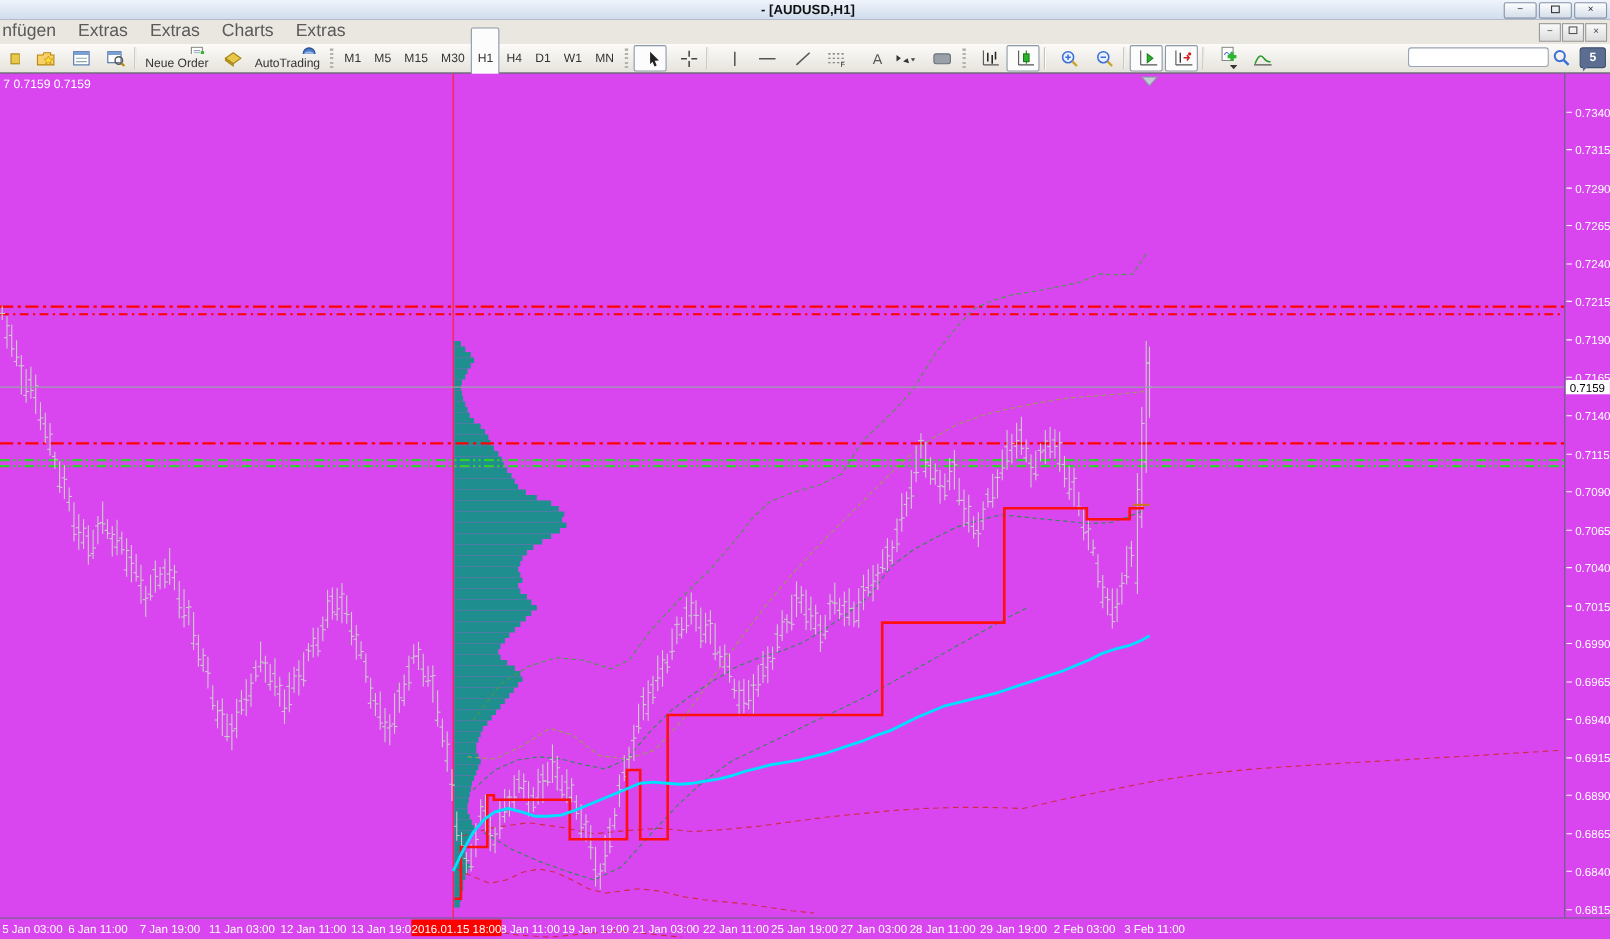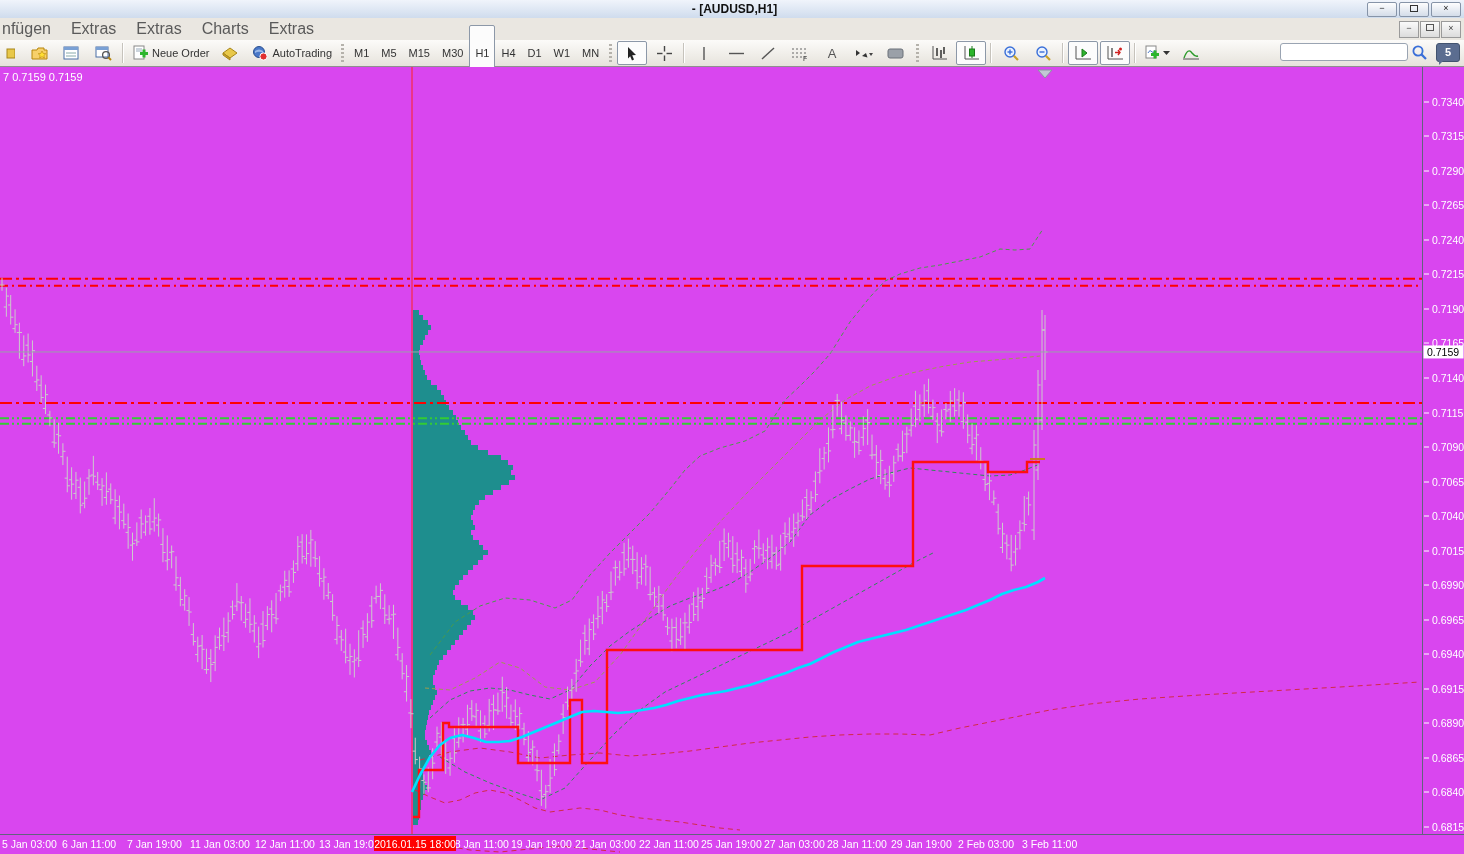--- a/index.html
+++ b/index.html
@@ -20,22 +20,22 @@
   .menu-item{padding:3px 10px;cursor:default;}
   .menu-item:first-child{padding-left:2px;}
   .childbtns{position:absolute;right:3px;top:21px;display:flex;gap:1px;}
   .childbtn{width:18px;height:15px;background:linear-gradient(#fafafa,#dcdcdc);
     border:1px solid #9a9a9a;font-size:9px;line-height:13px;text-align:center;color:#444;}
   .childbtn .sq{display:inline-block;width:6px;height:5px;border:1px solid #555;margin-top:2px;}
   
   .toolbar{position:absolute;top:40px;left:0;width:100%;height:26px;
     background:linear-gradient(#fcfbf9,#e6e3dc);border-bottom:1px solid #8f8f8f;
     display:flex;align-items:center;font-size:11px;color:#333;}
-  .tbb{height:22px;min-width:22px;display:flex;align-items:center;justify-content:center;
-    border:1px solid transparent;border-radius:2px;margin:0 1px;padding:0 3px;gap:3px;}
+  .tbb{height:22px;min-width:22px;display:flex;align-items:flex-end;justify-content:center;
+    border:1px solid transparent;border-radius:2px;margin:0 1px;padding:0 3px;gap:3px;flex-direction:column;}
   .tbb.active{background:#fcfcfc;border-color:#8c98a8;}
   .tbb svg{display:block;}
   .sep{width:1px;height:20px;background:#c6c3bc;border-right:1px solid #fff;margin:0 3px;}
   .grip{width:3px;height:18px;margin:0 4px;
     background:repeating-linear-gradient(to bottom,#b5b2ab 0 2px,transparent 2px 4px);}
   .tf{font-size:11px;color:#333;padding:16px 5px;height:22px;display:flex;align-items:center;
       border:1px solid transparent;border-radius:2px;}
   .tf.active{background:#fcfcfc;border:1px solid #8c98a8;}
   .searcharea{position:absolute;right:36px;top:3px;display:flex;align-items:center;}
   .searchbox{width:118px;height:16px;border:1px solid #9aa4b2;border-radius:3px;

